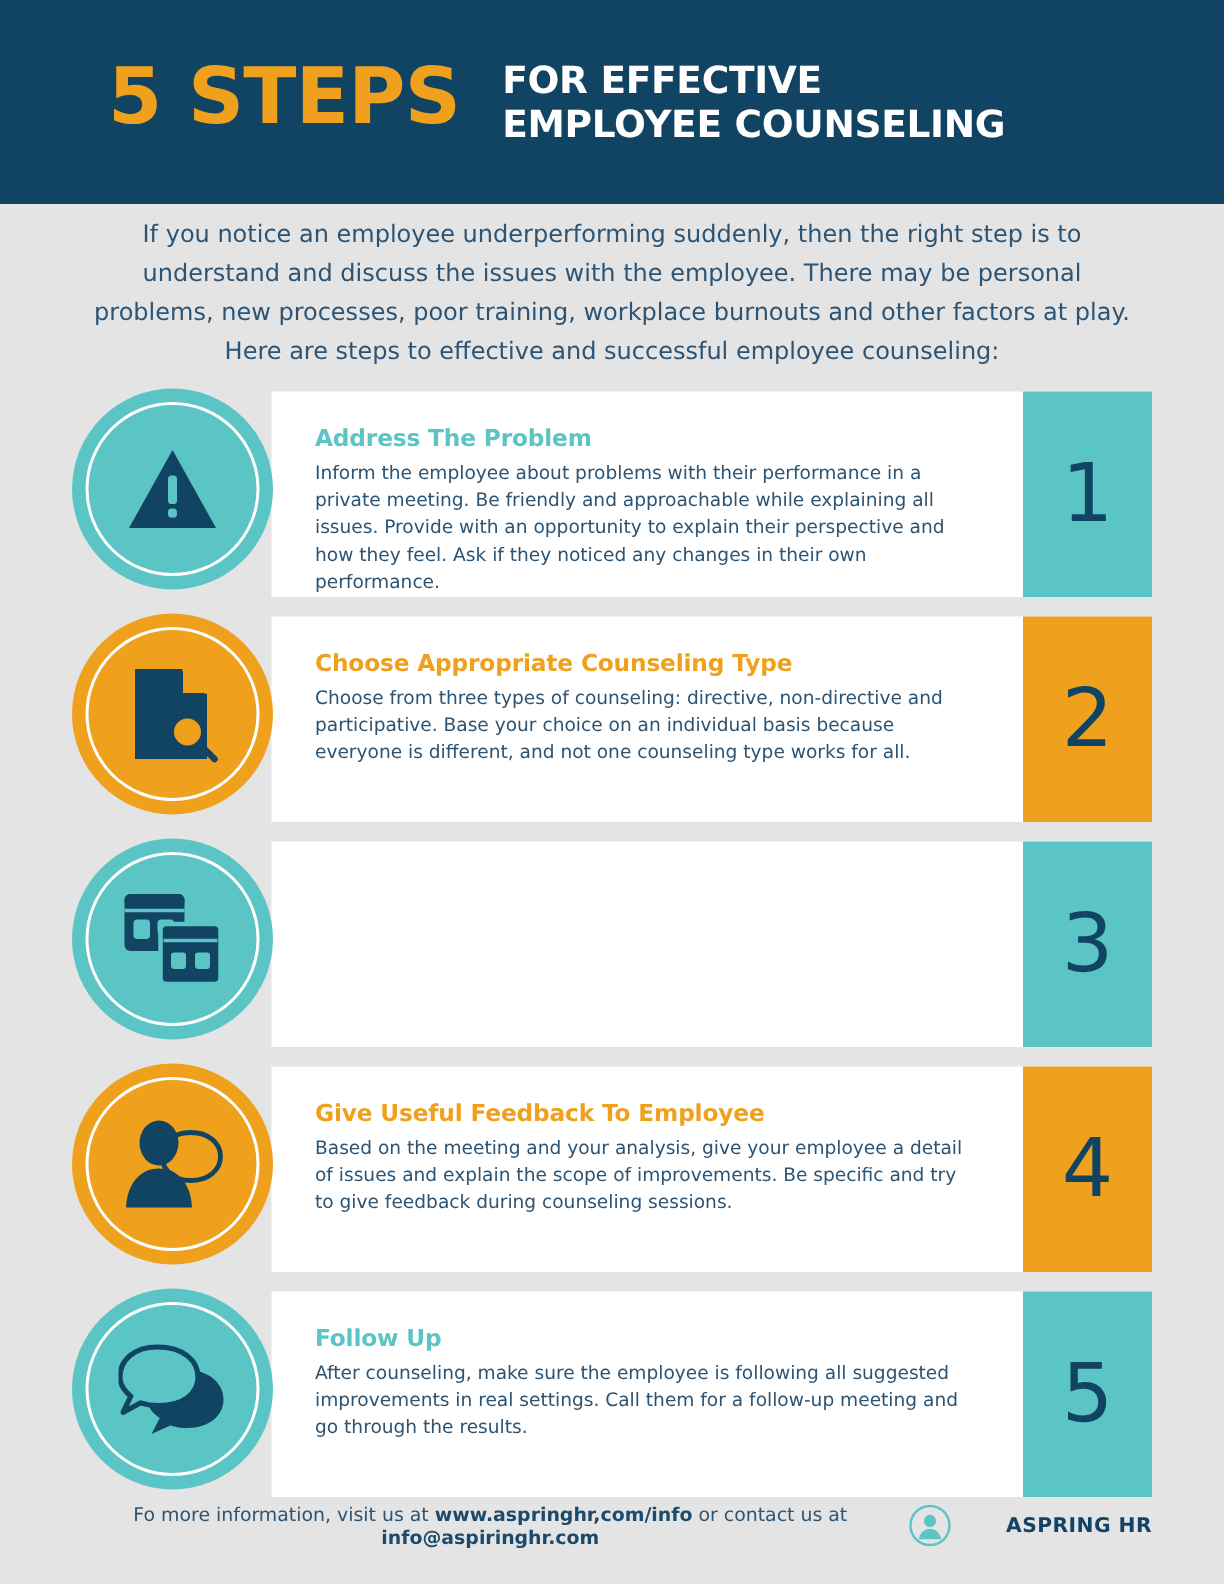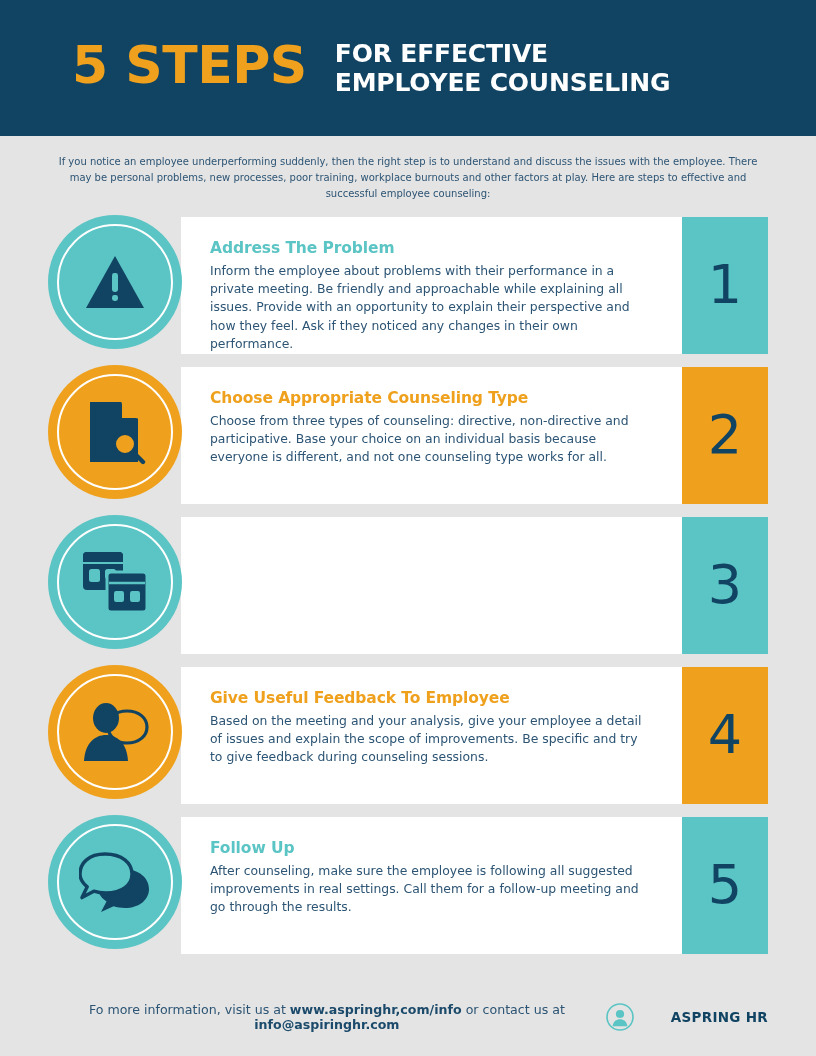--- a/index.html
+++ b/index.html
@@ -46,24 +46,24 @@
     font-weight: bold;
     font-size: 25px;
     line-height: 1.18;
     letter-spacing: -0.2px;
   }
 
   
   .intro {
     width: 700px;
     margin: 0 auto;
-    padding-top: 18px;
+    padding-top: 7px;
     text-align: center;
     color: #2c5474;
-    font-size: 10px;
+    font-size: 16px;
     line-height: 1.62;
   }
 
   
   .steps {
     margin-top: 14px;
     padding: 0 48px 0 48px;
   }
   .step {
     position: relative;

